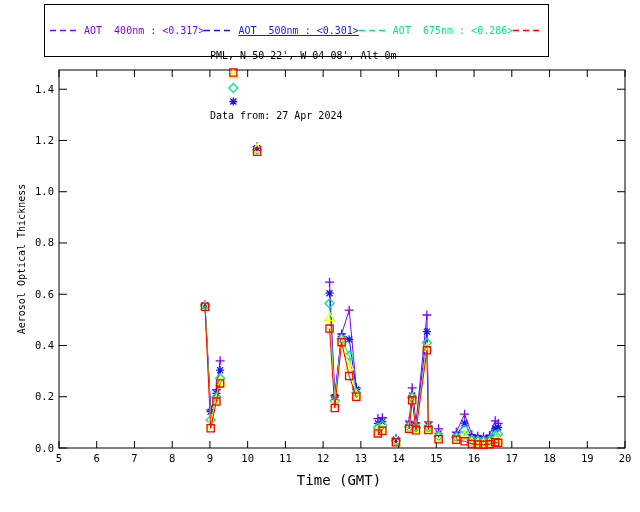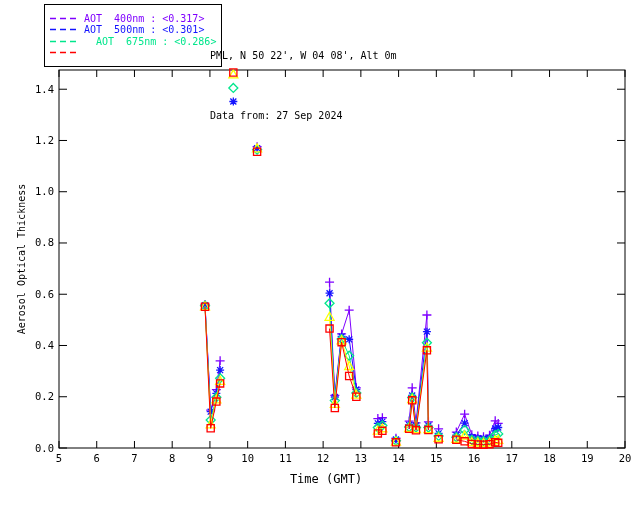--- a/index.html
+++ b/index.html
@@ -3,26 +3,26 @@
 <meta charset="utf-8">
 <style>
   html,body{margin:0;padding:0;background:#ffffff;}
   #screen{
     position:relative;width:640px;height:512px;background:#ffffff;overflow:hidden;
     font-family:"DejaVu Sans Mono","Liberation Mono",monospace;color:#000;
   }
   #plot-svg{position:absolute;left:0;top:0;}
   .legend-box{
     position:absolute;left:44px;top:4px;border:1px solid #000;background:#fff;
-    padding:8px 5px;display:flex;flex-direction:column;justify-content:space-between;
+    padding:20px 5px;display:flex;flex-direction:row;justify-content:space-between;
   }
   .legend-row{display:flex;align-items:center;gap:4px;height:11.3px;white-space:pre;}
   .legend-row span{font-size:10px;line-height:11px;white-space:pre;}
   .title-block{position:absolute;left:210px;top:6px;font-size:10px;line-height:20px;white-space:pre;}
-  .xlabel{position:absolute;left:43px;top:472px;width:566px;text-align:center;font-size:12px;}
+  .xlabel{position:absolute;left:56px;top:472px;width:566px;text-align:center;font-size:14px;}
   .ylabel{
     position:absolute;left:-90px;top:253px;width:224px;height:12px;text-align:center;
     font-size:10px;transform:rotate(-90deg);
   }
 </style>
 </head>
 <body>
 
 <div id="screen">
   <svg id="plot-svg" width="640" height="512">
@@ -280,29 +280,29 @@
         <path d="M494.61600000000004 439.2745762711864H501.8160000000001V446.47457627118644H494.61600000000004Z" fill="none" stroke="#FF0000" stroke-width="1.3"></path>
       </g>
     </svg>
 
   <div class="legend-box">
       <div class="legend-row"><svg width="30" height="5">
           <line x1="0" y1="2.5" x2="30" y2="2.5" stroke="#7F00FF" stroke-width="1.4" stroke-dasharray="6 4"></line>
         </svg><span style="color: rgb(127, 0, 255);">AOT  400nm : &lt;0.317&gt;</span></div>
       <div class="legend-row"><svg width="30" height="5">
           <line x1="0" y1="2.5" x2="30" y2="2.5" stroke="#1414FF" stroke-width="1.4" stroke-dasharray="6 4"></line>
-        </svg><span style="color: rgb(20, 20, 255);">AOT  500nm : &lt;0.301&gt;</span></div>
+        </svg><span style="color: rgb(20, 20, 255); text-decoration: underline;">AOT  500nm : &lt;0.301&gt;</span></div>
       <div class="legend-row"><svg width="30" height="5">
           <line x1="0" y1="2.5" x2="30" y2="2.5" stroke="#00E68C" stroke-width="1.4" stroke-dasharray="6 4"></line>
-        </svg><span style="color: rgb(0, 230, 140); margin-left: 12px;">AOT  675nm : &lt;0.286&gt;</span></div>
+        </svg><span style="color: rgb(0, 230, 140);">AOT  675nm : &lt;0.286&gt;</span></div>
       <div class="legend-row"><svg width="30" height="5">
           <line x1="0" y1="2.5" x2="30" y2="2.5" stroke="#FF0000" stroke-width="1.4" stroke-dasharray="6 4"></line>
         </svg></div>
     </div>
 
   <div class="title-block">
     <div>PML, N 50 22', W 04 08', Alt 0m</div>
-    <div>Data from: 27 Sep 2024</div>
+    <div>Data from: 27 Apr 2024</div>
   </div>
 
   <div class="xlabel">Time (GMT)</div>
   <div class="ylabel">Aerosol Optical Thickness</div>
 </div>
 
 </body></html>

